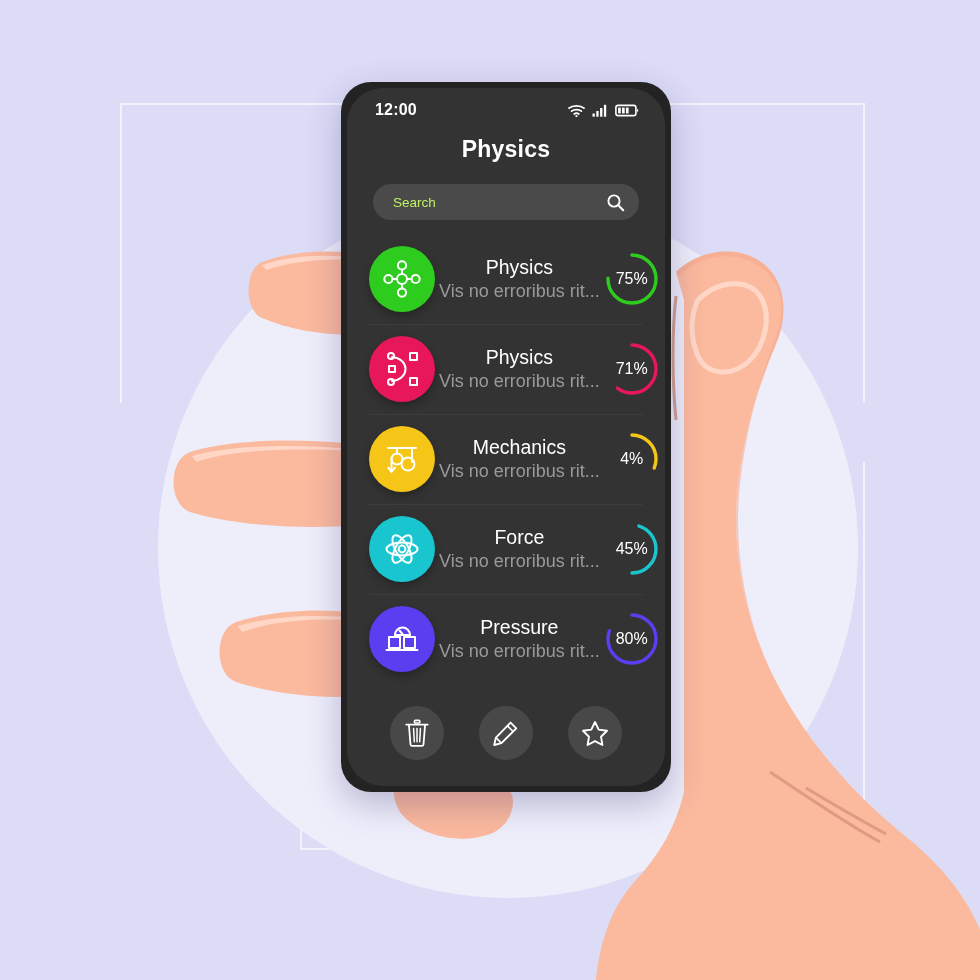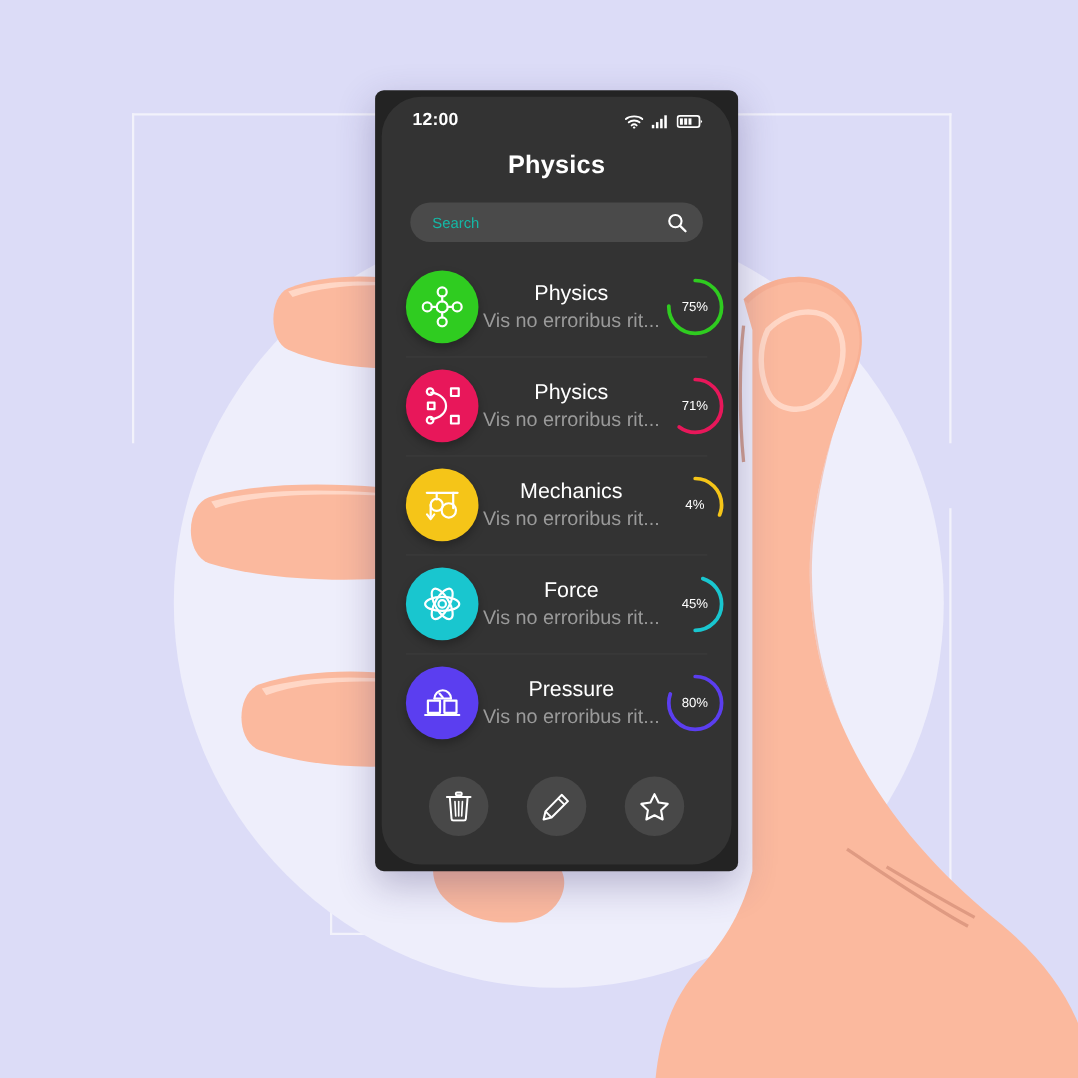--- a/index.html
+++ b/index.html
@@ -19,21 +19,21 @@
     position:absolute; left:158px; top:198px; width:700px; height:700px;
     border-radius:50%; background:#eeeefb;
   }
 
   
   #hand-layer { position:absolute; inset:0; }
 
   
   #phone {
     position:absolute; left:341px; top:82px; width:330px; height:710px;
-    background:#232323; border-radius:8px;
+    background:#232323; border-radius:30px;
     box-shadow:0 12px 34px rgba(60,50,110,.30);
     z-index:6;
   }
   #screen {
     position:absolute; left:6px; top:6px; right:6px; bottom:6px;
     background:#333333; border-radius:36px; overflow:hidden;
     display:flex; flex-direction:column;
   }
 
   
@@ -49,21 +49,21 @@
     color:#ffffff; font-size:23px; font-weight:bold;
     text-align:center; margin-top:8px; letter-spacing:.2px;
   }
 
   
   #searchbar {
     margin:21px 26px 0 26px; height:36px; background:#4a4a4a;
     border-radius:18px; display:flex; align-items:center;
     padding:0 14px 0 20px; justify-content:space-between;
   }
-  #search-input-text { color:#14b8a6; font-size:13.5px; }
+  #search-input-text { color:#bef264; font-size:13.5px; }
 
   
   #list { margin-top:14px; flex:1; display:flex; flex-direction:column; }
   .row {
     height:90px; display:flex; align-items:center;
     padding:0 20px 0 22px; position:relative;
   }
   .row + .row::before {
     content:""; position:absolute; left:22px; right:22px; top:0;
     height:1px; background:#3d3d3d;
@@ -77,21 +77,21 @@
     flex:1; display:flex; flex-direction:column;
     align-items:center; justify-content:center; padding:0 4px;
   }
   .row-title { color:#ffffff; font-size:19.5px; line-height:1.15; }
   .row-sub   { color:#9a9a9a; font-size:18px; margin-top:2px; white-space:nowrap; }
   .ring { width:56px; height:56px; position:relative; flex:0 0 56px; }
   .ring svg { position:absolute; inset:0; }
   .ring-label {
     position:absolute; inset:0; display:flex;
     align-items:center; justify-content:center;
-    color:#ffffff; font-size:12px;
+    color:#ffffff; font-size:16px;
   }
 
   
   #actions {
     height:98px; display:flex; align-items:center;
     justify-content:space-around; padding:0 26px 8px 26px;
   }
   .action-btn {
     width:54px; height:54px; border-radius:50%; background:#484848;
     display:flex; align-items:center; justify-content:center;

